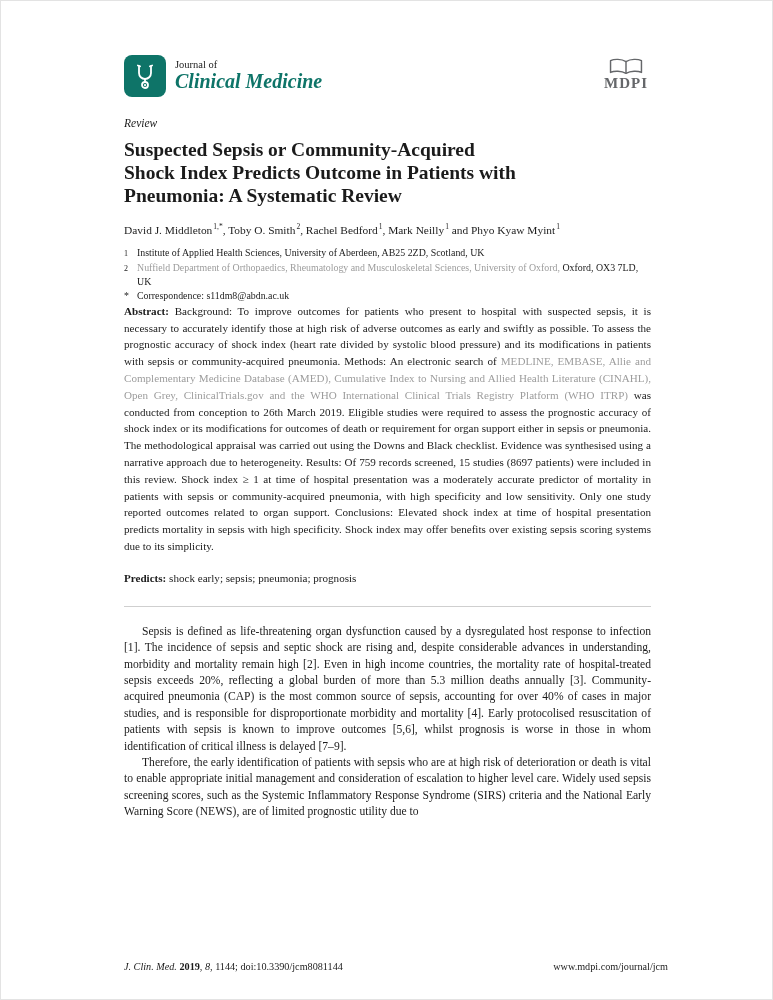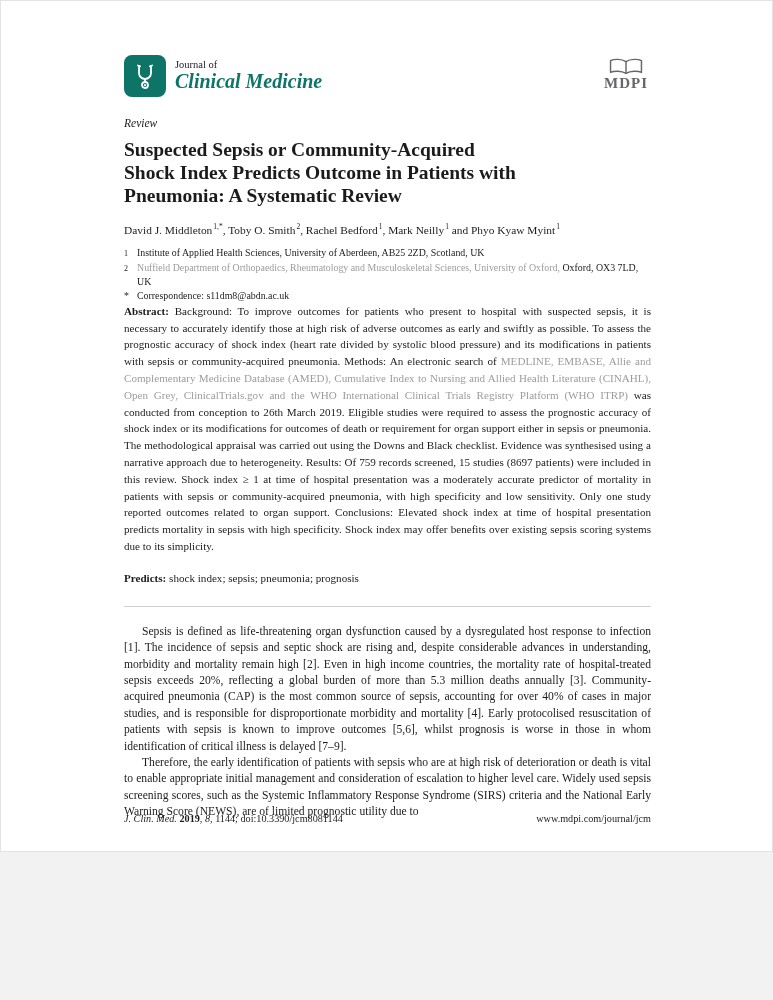--- a/index.html
+++ b/index.html
@@ -1,17 +1,17 @@
 <!DOCTYPE html>
 <html><head>
 <meta charset="utf-8">
 <style>
   html,body{margin:0;padding:0;background:#f2f2f2;}
   .page{
-    width:773px;height:852px;margin:0 auto;position:relative;background:#ffffff;
+    width:773px;height:1000px;margin:0 auto;position:relative;background:#ffffff;
     box-sizing:border-box;padding:54px 121px 0 123px;
     font-family:"Liberation Serif","DejaVu Serif",serif;color:#1b1b1b;
     border:1px solid #e3e3e3;overflow:hidden;
   }
   
   .masthead{display:flex;justify-content:space-between;align-items:flex-start;margin-bottom:20px;}
   .brand{display:flex;align-items:center;}
   .logo-box{width:42px;height:42px;background:#0e7468;border-radius:8px;
     display:flex;align-items:center;justify-content:center;flex:none;}
   .journal-names{margin-left:9px;}
@@ -29,21 +29,21 @@
   .affil-marker{width:13px;flex:none;font-size:8px;padding-top:1px;}
   .affil-text{flex:1;}
   .gray{color:#9c9c9c;}
   .dates{font-size:10.6px;margin:11px 0 19px;}
   .abstract{font-size:11.1px;line-height:16.8px;text-align:justify;margin:0 0 17px;}
   .keywords{font-size:11.1px;margin:0 0 22px;}
   .divider{border:none;border-top:1px solid #cfcfcf;margin:0 0 17px;}
   .sec-heading{font-size:11.7px;font-weight:bold;margin:0 0 9px;}
   .body-para{font-size:11.6px;line-height:16.4px;text-align:justify;text-indent:18px;margin:0;}
   
-  .page-footer{position:absolute;left:123px;right:121px;bottom:27px;
+  .page-footer{position:absolute;left:123px;right:104px;bottom:27px;
     display:flex;justify-content:space-between;font-size:10.2px;}
   .cite i{font-style:italic;}
   .url{color:#1b1b1b;}
 </style>
 </head>
 <body>
 
 <div class="page">
 
   <header class="masthead">
@@ -97,21 +97,21 @@
     </div>
     <div class="affil-row">
       <span class="affil-marker" style="font-size:9.9px;padding-top:0;">*</span>
       <span class="affil-text"><span>Correspondence: </span><span class="link-like">s11dm8@abdn.ac.uk</span></span>
     </div>
   </div>
 
 
   <p class="abstract"><b>Abstract:</b> <span>Background: To improve outcomes for patients who present to hospital with suspected sepsis, it is necessary to accurately identify those at high risk of adverse outcomes as early and swiftly as possible. To assess the prognostic accuracy of shock index (heart rate divided by systolic blood pressure) and its modifications in patients with sepsis or community-acquired pneumonia. Methods: An electronic search of </span><span class="gray">MEDLINE, EMBASE, Allie and Complementary Medicine Database (AMED), Cumulative Index to Nursing and Allied Health Literature (CINAHL), Open Grey, ClinicalTrials.gov and the WHO International Clinical Trials Registry Platform (WHO ITRP)</span><span> was conducted from conception to 26th March 2019. Eligible studies were required to assess the prognostic accuracy of shock index or its modifications for outcomes of death or requirement for organ support either in sepsis or pneumonia. The methodological appraisal was carried out using the Downs and Black checklist. Evidence was synthesised using a narrative approach due to heterogeneity. Results: Of 759 records screened, 15 studies (8697 patients) were included in this review. Shock index ≥ 1 at time of hospital presentation was a moderately accurate predictor of mortality in patients with sepsis or community-acquired pneumonia, with high specificity and low sensitivity. Only one study reported outcomes related to organ support. Conclusions: Elevated shock index at time of hospital presentation predicts mortality in sepsis with high specificity. Shock index may offer benefits over existing sepsis scoring systems due to its simplicity.</span></p>
 
-  <p class="keywords"><b>Predicts:</b> <span>shock index; sepsis; pneumonia; prognosis</span></p>
+  <p class="keywords"><b>Predicts:</b> <span>shock early; sepsis; pneumonia; prognosis</span></p>
 
   <hr class="divider">
 
 
   <p class="body-para">Sepsis is defined as life-threatening organ dysfunction caused by a dysregulated host response to infection [1]. The incidence of sepsis and septic shock are rising and, despite considerable advances in understanding, morbidity and mortality remain high [2]. Even in high income countries, the mortality rate of hospital-treated sepsis exceeds 20%, reflecting a global burden of more than 5.3 million deaths annually [3]. Community-acquired pneumonia (CAP) is the most common source of sepsis, accounting for over 40% of cases in major studies, and is responsible for disproportionate morbidity and mortality [4]. Early protocolised resuscitation of patients with sepsis is known to improve outcomes [5,6], whilst prognosis is worse in those in whom identification of critical illness is delayed [7–9].</p>
   <p class="body-para">Therefore, the early identification of patients with sepsis who are at high risk of deterioration or death is vital to enable appropriate initial management and consideration of escalation to higher level care. Widely used sepsis screening scores, such as the Systemic Inflammatory Response Syndrome (SIRS) criteria and the National Early Warning Score (NEWS), are of limited prognostic utility due to</p>
 
   <footer class="page-footer">
     <div class="cite"><i>J. Clin. Med.</i> <b>2019</b><span>, </span><i>8</i><span>, 1144; doi:10.3390/jcm8081144</span></div>
     <div class="url link-like">www.mdpi.com/journal/jcm</div>

